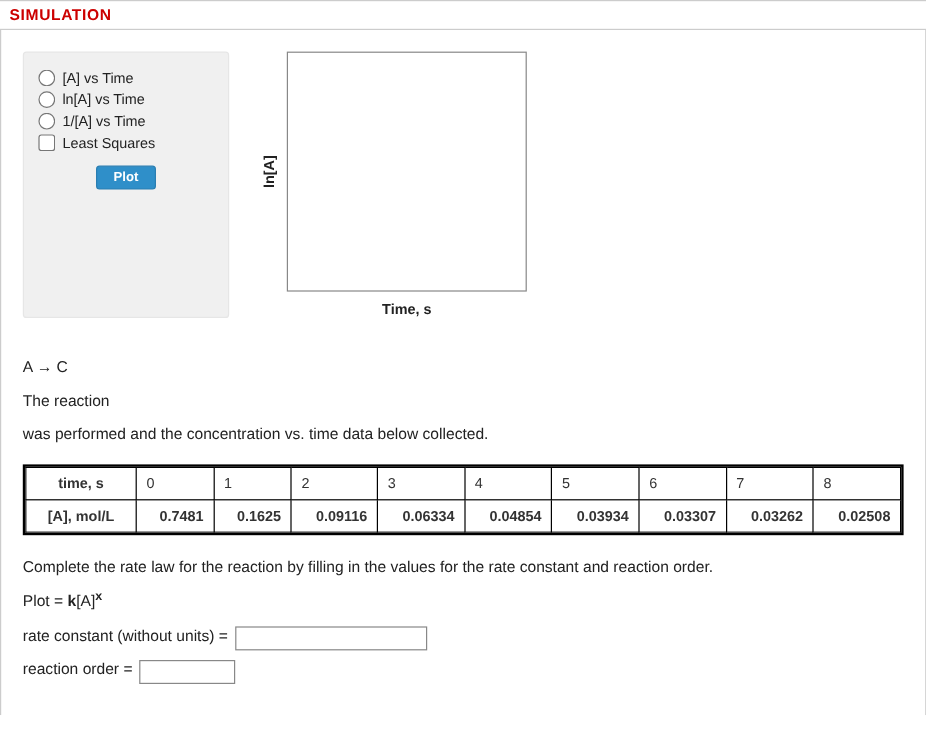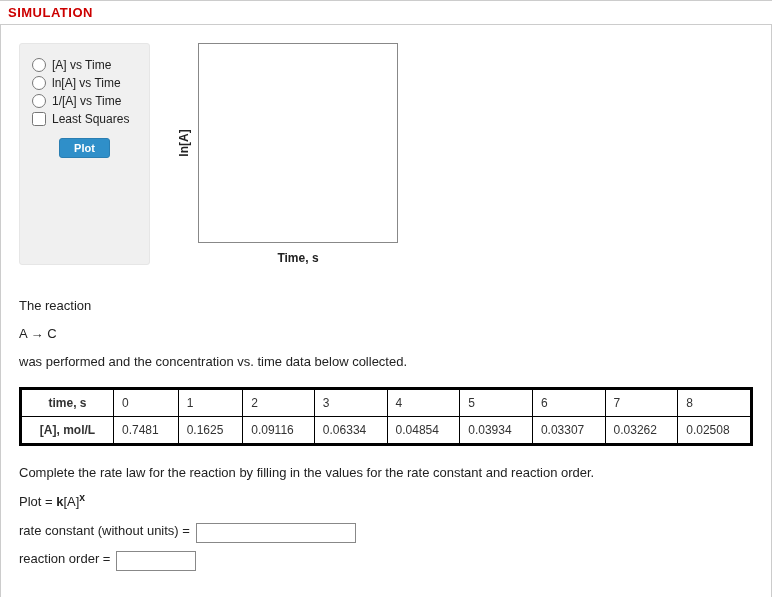--- a/index.html
+++ b/index.html
@@ -37,21 +37,21 @@
     .upper {
       display: flex;
       gap: 20px;
       margin-bottom: 28px;
     }
     .panel {
       background: #f0f0f0;
       border: 1px solid #e6e6e6;
       border-radius: 3px;
       padding: 10px 12px 30px 12px;
-      width: 131px;
+      width: 172px;
     }
     .radio-row, .check-row {
       display: flex;
       align-items: center;
       gap: 6px;
       margin: 4px 0;
       font-size: 12px;
       color: #222;
     }
     .radio-row input, .check-row input {
@@ -118,21 +118,21 @@
       font-size: 12px;
       text-align: left;
       white-space: nowrap;
     }
     th.rowhead, td.rowhead {
       font-weight: bold;
       text-align: center;
       width: 92px;
     }
     tr:first-child td { font-weight: normal; }
-    tr:nth-child(2) td { font-weight: normal; }
+    tr:nth-child(2) td { font-weight: bold; text-align: right; }
     .field-row {
       display: flex;
       align-items: flex-start;
       gap: 6px;
       margin: 8px 0;
       font-size: 13px;
       color: #222;
     }
     .field-row input[type="text"] {
       border: 1px solid #888;
@@ -175,22 +175,22 @@
     </div>
 
     <div class="chart-wrap">
       <div class="ylabel">ln[A]</div>
       <div class="chart-box"></div>
       <div class="xlabel">Time, s</div>
     </div>
   </div>
 
   <div class="prose">
+    <p>A → C</p>
     <p>The reaction</p>
-    <p>A → C</p>
     <p>was performed and the concentration vs. time data below collected.</p>
   </div>
 
   <div class="table-wrap">
     <table>
       <tbody>
           <tr>
         <th class="rowhead">time, s</th>
         <td>0</td>
         <td>1</td>

